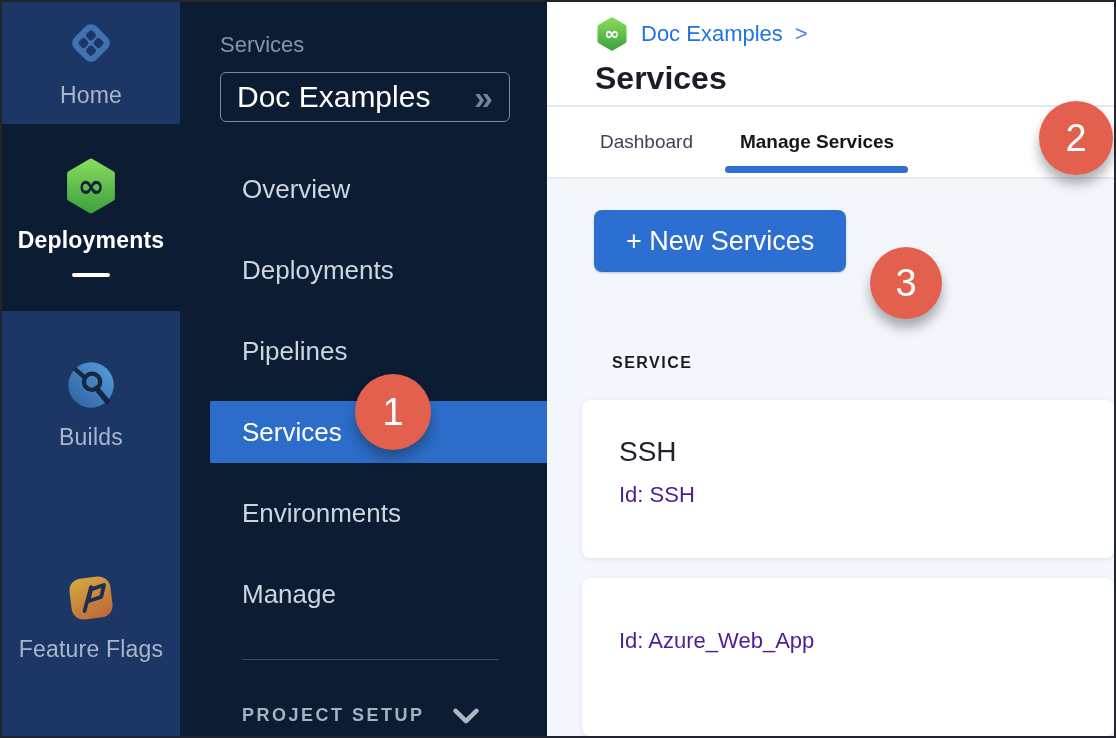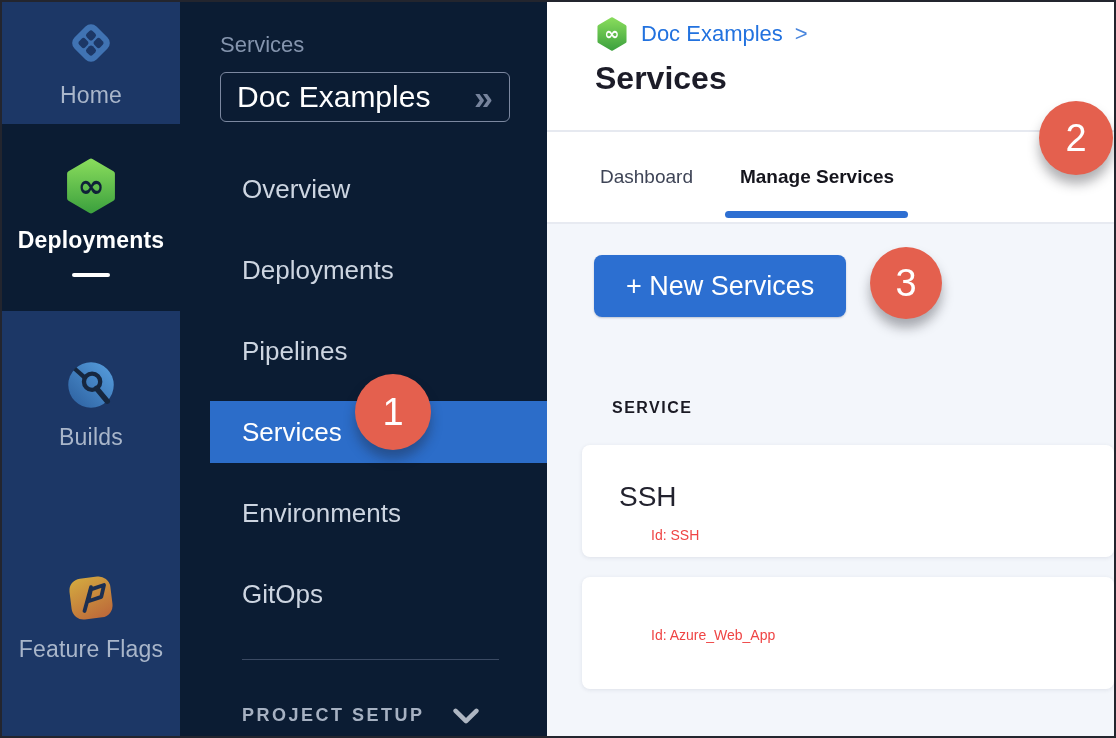--- a/index.html
+++ b/index.html
@@ -77,26 +77,26 @@
   .new-service-btn {
     height:62px; padding:0 32px; background:var(--button_blue,#2c6fd1); color:#fff;
     font-size:27px; font-family:inherit; border:none; border-radius:8px; cursor:pointer;
     box-shadow:0 1px 2px rgba(30,50,90,.25);
   }
   .col-header {
     margin:82px 0 0 30px; font-size:16px; font-weight:bold; color:#1a1a24;
     letter-spacing:1.5px;
   }
   .card {
-    margin-top:28px; width:532px; height:112px; background:#fff; border-radius:8px;
+    margin-top:28px; width:532px; height:158px; background:#fff; border-radius:8px;
     box-shadow:0 1px 4px rgba(40,50,80,.10); padding:36px 0 0 37px; cursor:pointer;
   }
   .card + .card { margin-top:20px; }
   .card-title { font-size:28px; color:#22222e; }
-  .card-id { margin-top:14px; font-size:14px; color:#ef4444;margin-left:32px; }
+  .card-id { margin-top:14px; font-size:22px; color:#4c1d95; }
 
   
   .badge {
     position:absolute; border-radius:50%; background:var(--badge_red,#e4604e);
     color:#fff; display:flex; align-items:center; justify-content:center;
     font-size:38px; box-shadow:0 9px 12px rgba(25,25,35,.35); z-index:50;
   }
   .badge-1 { left:353px; top:372px; width:76px; height:76px; }
   .badge-2 { left:1037px; top:99px; width:74px; height:74px; }
   .badge-3 { left:868px; top:245px; width:72px; height:72px; }
@@ -185,21 +185,21 @@
       <li class="nav-item">
           <span>Pipelines</span>
         </li>
       <li class="nav-item selected">
           <span>Services</span>
         </li>
       <li class="nav-item">
           <span>Environments</span>
         </li>
       <li class="nav-item">
-          <span>GitOps</span>
+          <span>Manage</span>
         </li>
     </ul>
 
     <div class="sidebar-divider"></div>
 
     <button class="setup-row">
       <span class="setup-label">PROJECT SETUP</span>
       <svg width="26" height="16" viewBox="0 0 20 12">
         <polyline points="2,2 10,10 18,2" fill="none" stroke="#aeb6c2" stroke-width="3.5" stroke-linecap="round" stroke-linejoin="round"></polyline>
       </svg>

